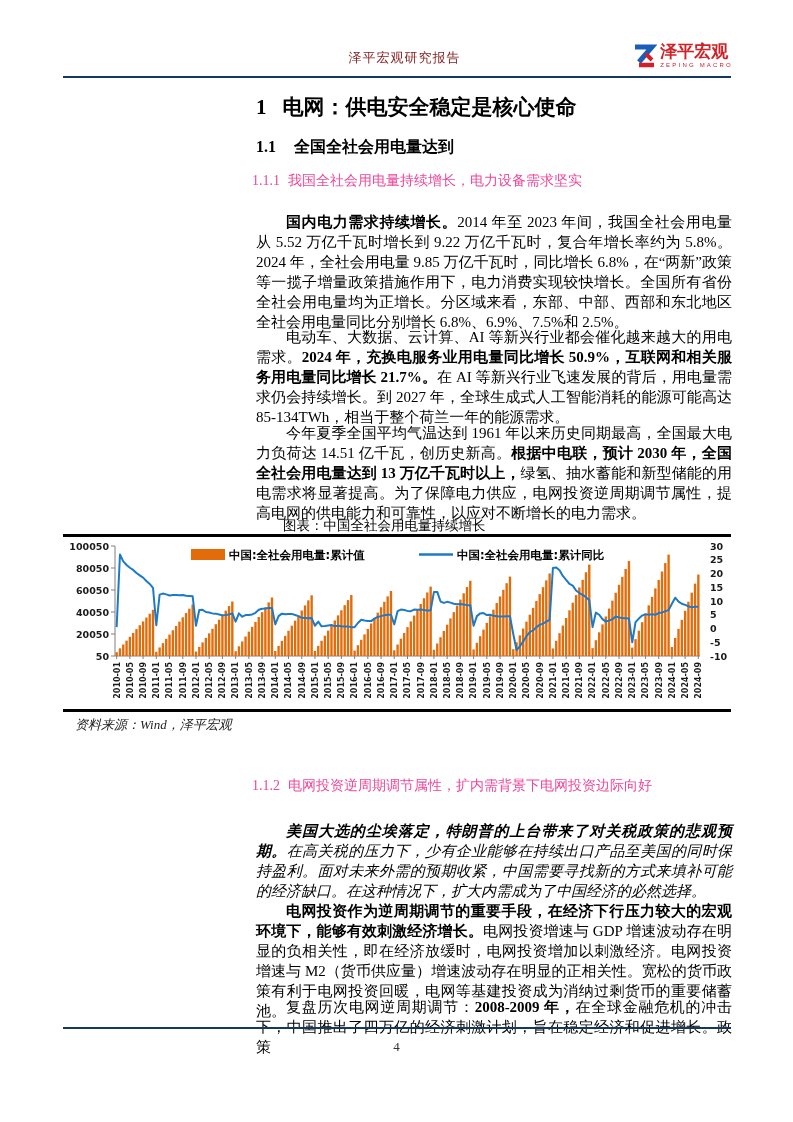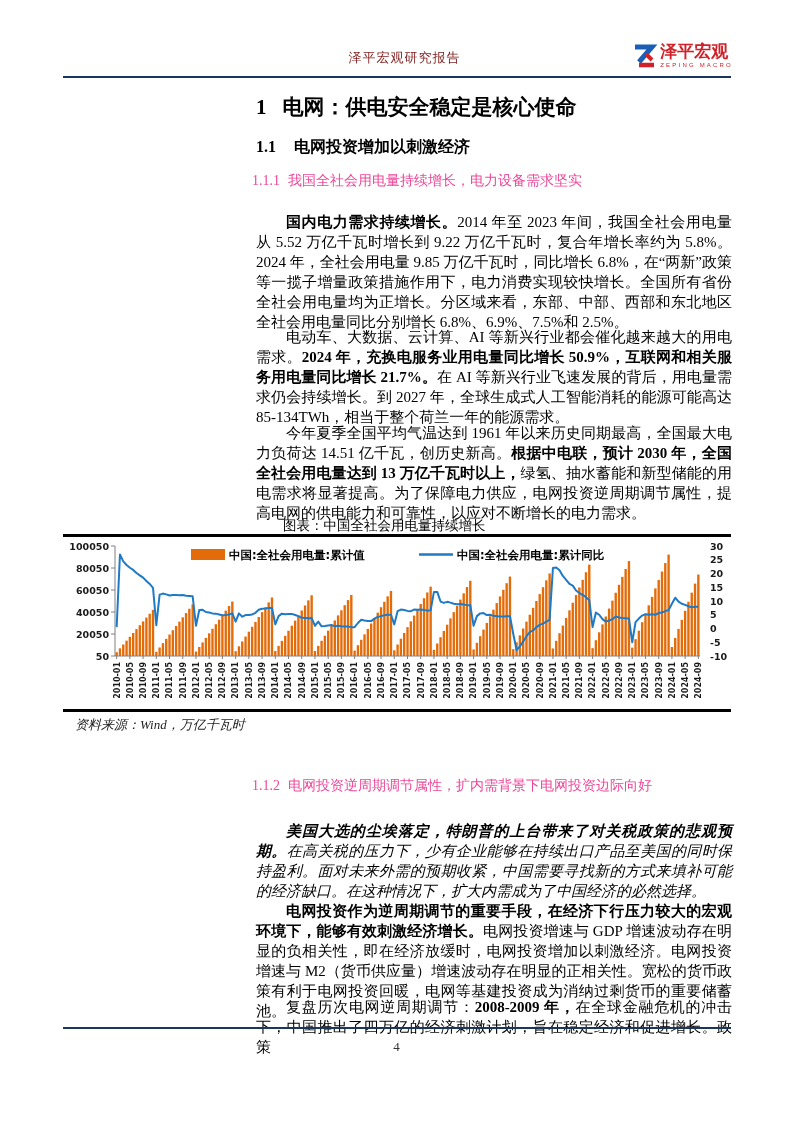--- a/index.html
+++ b/index.html
@@ -57,21 +57,21 @@
     <span class="logo-sub">ZEPING MACRO</span>
   </div>
 </div>
 
 <div id="rule-header" class="rule-navy"></div>
 
 <div class="h1">
   <span class="num">1</span><span>电网：供电安全稳定是核心使命</span>
 </div>
 <div class="h2">
-  <span class="num">1.1</span><span>电网投资增加以刺激经济</span>
+  <span class="num">1.1</span><span>全国全社会用电量达到</span>
 </div>
 <div id="h311" class="h3">
   <span class="num">1.1.1</span><span>我国全社会用电量持续增长，电力设备需求坚实</span>
 </div>
 
 <p id="p1" class="para"><b>国内电力需求持续增长。</b><span>2014 年至 2023 年间，我国全社会用电量从 5.52 万亿千瓦时增长到 9.22 万亿千瓦时，复合年增长率约为 5.8%。2024 年，全社会用电量 9.85 万亿千瓦时，同比增长 6.8%，在“两新”政策等一揽子增量政策措施作用下，电力消费实现较快增长。全国所有省份全社会用电量均为正增长。分区域来看，东部、中部、西部和东北地区全社会用电量同比分别增长 6.8%、6.9%、7.5%和 2.5%。</span></p>
 <p id="p2" class="para"><span>电动车、大数据、云计算、AI 等新兴行业都会催化越来越大的用电需求。</span><b>2024 年，充换电服务业用电量同比增长 50.9%，互联网和相关服务用电量同比增长 21.7%。</b><span>在 AI 等新兴行业飞速发展的背后，用电量需求仍会持续增长。到 2027 年，全球生成式人工智能消耗的能源可能高达 85-134TWh，相当于整个荷兰一年的能源需求。</span></p>
 <p id="p3" class="para"><span>今年夏季全国平均气温达到 1961 年以来历史同期最高，全国最大电力负荷达 14.51 亿千瓦，创历史新高。</span><b>根据中电联，预计 2030 年，全国全社会用电量达到 13 万亿千瓦时以上，</b><span>绿氢、抽水蓄能和新型储能的用电需求将显著提高。为了保障电力供应，电网投资逆周期调节属性，提高电网的供电能力和可靠性，以应对不断增长的电力需求。</span></p>
 
 <div class="fig-caption">图表：中国全社会用电量持续增长</div>
@@ -367,21 +367,21 @@
     <text x="0" y="0" text-anchor="end" font-size="8" font-weight="bold" fill="#1a1a1a" font-family="&quot;DejaVu Sans&quot;,&quot;Liberation Sans&quot;,sans-serif" transform="translate(624.9 124) rotate(-90)">2024-05</text>
     <line x1="635.3474576271186" x2="635.3474576271186" y1="118" y2="121" stroke="#808080" stroke-width="1"></line>
     <text x="0" y="0" text-anchor="end" font-size="8" font-weight="bold" fill="#1a1a1a" font-family="&quot;DejaVu Sans&quot;,&quot;Liberation Sans&quot;,sans-serif" transform="translate(638.1 124) rotate(-90)">2024-09</text>
     <polyline points="53.65,89.13 56.96,16.53 60.26,23.40 63.57,26.97 66.87,29.72 70.18,31.92 73.48,34.95 76.79,37.42 80.09,39.63 83.40,42.92 86.70,45.95 90.01,49.80 93.31,87.20 96.62,56.67 99.92,55.58 103.23,56.40 106.53,57.50 109.84,56.95 113.14,56.95 116.45,57.23 119.75,56.95 123.06,57.77 126.36,58.05 129.67,58.33 132.97,87.75 136.28,72.08 139.58,71.80 142.89,74.00 146.19,74.55 149.50,75.38 152.81,75.65 156.11,76.47 159.42,77.30 162.72,77.03 166.03,76.47 169.33,75.38 172.64,83.63 175.94,75.38 179.25,78.67 182.55,77.03 185.86,77.03 189.16,76.47 192.47,74.83 195.77,71.80 199.08,70.70 202.38,70.42 205.69,69.88 208.99,69.88 212.30,86.38 215.60,78.13 218.91,75.65 222.21,76.20 225.52,75.92 228.82,75.92 232.13,77.03 235.43,78.13 238.74,79.78 242.04,80.05 245.35,80.33 248.65,80.05 251.96,87.75 255.26,83.63 258.57,88.30 261.87,88.03 265.18,87.48 268.48,86.92 271.79,88.30 275.09,87.75 278.40,88.30 281.70,88.58 285.01,88.58 288.31,89.13 291.62,89.13 294.92,85.00 298.23,81.70 301.53,82.53 304.84,83.08 308.14,83.08 311.45,80.60 314.75,78.95 318.06,78.13 321.36,77.30 324.67,76.75 327.97,76.75 331.28,86.38 334.58,73.17 337.89,71.53 341.19,72.08 344.50,72.90 347.81,73.17 351.11,71.53 354.42,71.80 357.72,71.53 361.03,72.08 364.33,72.63 367.64,72.35 370.94,53.92 374.25,53.92 377.55,63.55 380.86,64.92 384.16,63.83 387.47,64.65 390.77,65.75 394.08,66.30 397.38,66.03 400.69,66.58 403.99,67.13 407.30,67.13 410.60,87.75 413.91,78.13 417.21,75.38 420.52,75.10 423.82,77.03 427.13,76.75 430.43,77.85 433.74,78.13 437.04,78.40 440.35,78.40 443.65,78.13 446.96,78.13 450.26,96.00 453.57,111.95 456.87,108.38 460.18,103.42 463.48,98.20 466.79,94.08 470.09,92.42 473.40,89.13 476.70,86.92 480.01,85.55 483.31,83.63 486.62,81.97 489.92,30.00 493.23,29.45 496.53,32.20 499.84,37.97 503.14,41.83 506.45,45.95 509.75,47.60 513.06,52.55 516.36,55.02 519.67,56.95 522.97,59.15 526.28,62.17 529.58,89.13 532.89,74.55 536.19,76.75 539.50,81.15 542.81,83.63 546.11,82.53 549.42,81.15 552.72,78.40 556.03,79.50 559.33,80.05 562.64,80.33 565.94,80.60 569.25,104.25 572.55,84.17 575.86,80.60 579.16,77.58 582.47,76.20 585.77,76.75 589.08,76.20 592.38,76.75 595.69,75.10 598.99,74.55 602.30,73.17 605.60,72.08 608.91,65.75 612.21,59.70 615.52,63.55 618.82,65.75 622.13,66.85 625.43,68.22 628.74,69.33 632.04,68.78 635.35,68.78" fill="none" stroke="#1f7ac5" stroke-width="2" stroke-linejoin="round"></polyline>
     <rect x="128" y="11" width="34" height="11" fill="#e36c0a"></rect>
     <text x="166" y="20.5" font-size="11.5" font-weight="bold" fill="#000" font-family="&quot;DejaVu Sans&quot;,&quot;Liberation Sans&quot;,sans-serif">中国:全社会用电量:累计值</text>
     <line x1="356" x2="390" y1="16.5" y2="16.5" stroke="#1f7ac5" stroke-width="2.5"></line>
     <text x="394" y="20.5" font-size="11.5" font-weight="bold" fill="#000" font-family="&quot;DejaVu Sans&quot;,&quot;Liberation Sans&quot;,sans-serif">中国:全社会用电量:累计同比</text>
   </svg>
 <div id="rule-fig-bottom" class="rule-black"></div>
-<div class="fig-source">资料来源：Wind，万亿千瓦时</div>
+<div class="fig-source">资料来源：Wind，泽平宏观</div>
 
 <div id="h312" class="h3">
   <span class="num">1.1.2</span><span>电网投资逆周期调节属性，扩内需背景下电网投资边际向好</span>
 </div>
 <p id="p4" class="para"><b>美国大选的尘埃落定，特朗普的上台带来了对关税政策的悲观预期。</b><span>在高关税的压力下，少有企业能够在持续出口产品至美国的同时保持盈利。面对未来外需的预期收紧，中国需要寻找新的方式来填补可能的经济缺口。在这种情况下，扩大内需成为了中国经济的必然选择。</span></p>
 <p id="p5" class="para"><b>电网投资作为逆周期调节的重要手段，在经济下行压力较大的宏观环境下，能够有效刺激经济增长。</b><span>电网投资增速与 GDP 增速波动存在明显的负相关性，即在经济放缓时，电网投资增加以刺激经济。电网投资增速与 M2（货币供应量）增速波动存在明显的正相关性。宽松的货币政策有利于电网投资回暖，电网等基建投资成为消纳过剩货币的重要储蓄池。</span></p>
 <p id="p6" class="para"><span>复盘历次电网逆周期调节：</span><b>2008-2009 年，</b><span>在全球金融危机的冲击下，中国推出了四万亿的经济刺激计划，旨在稳定经济和促进增长。政策</span></p>
 
 <div id="rule-footer" class="rule-navy"></div>
 <div class="page-num">4</div>

